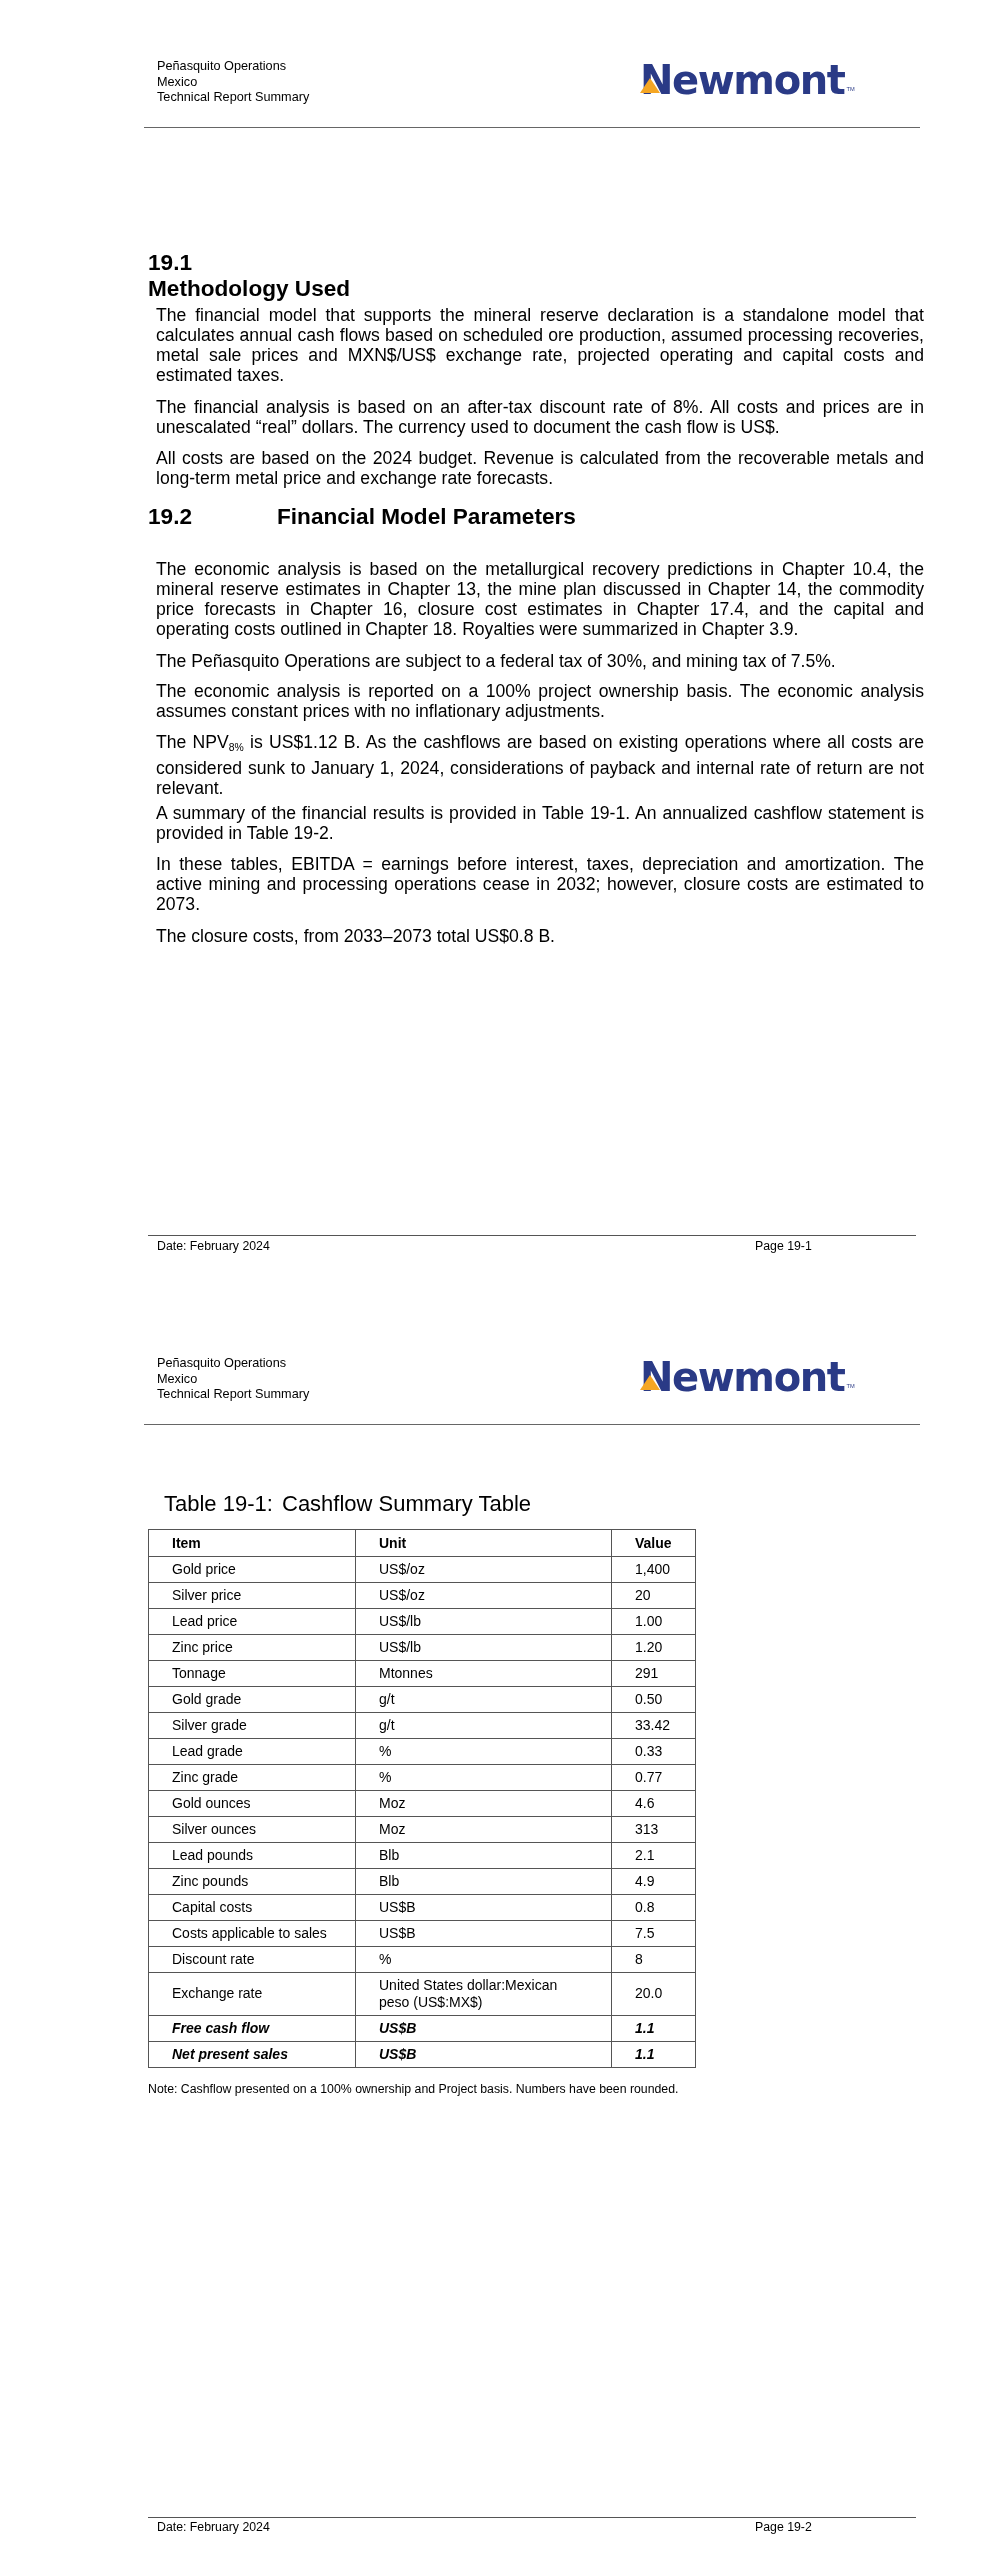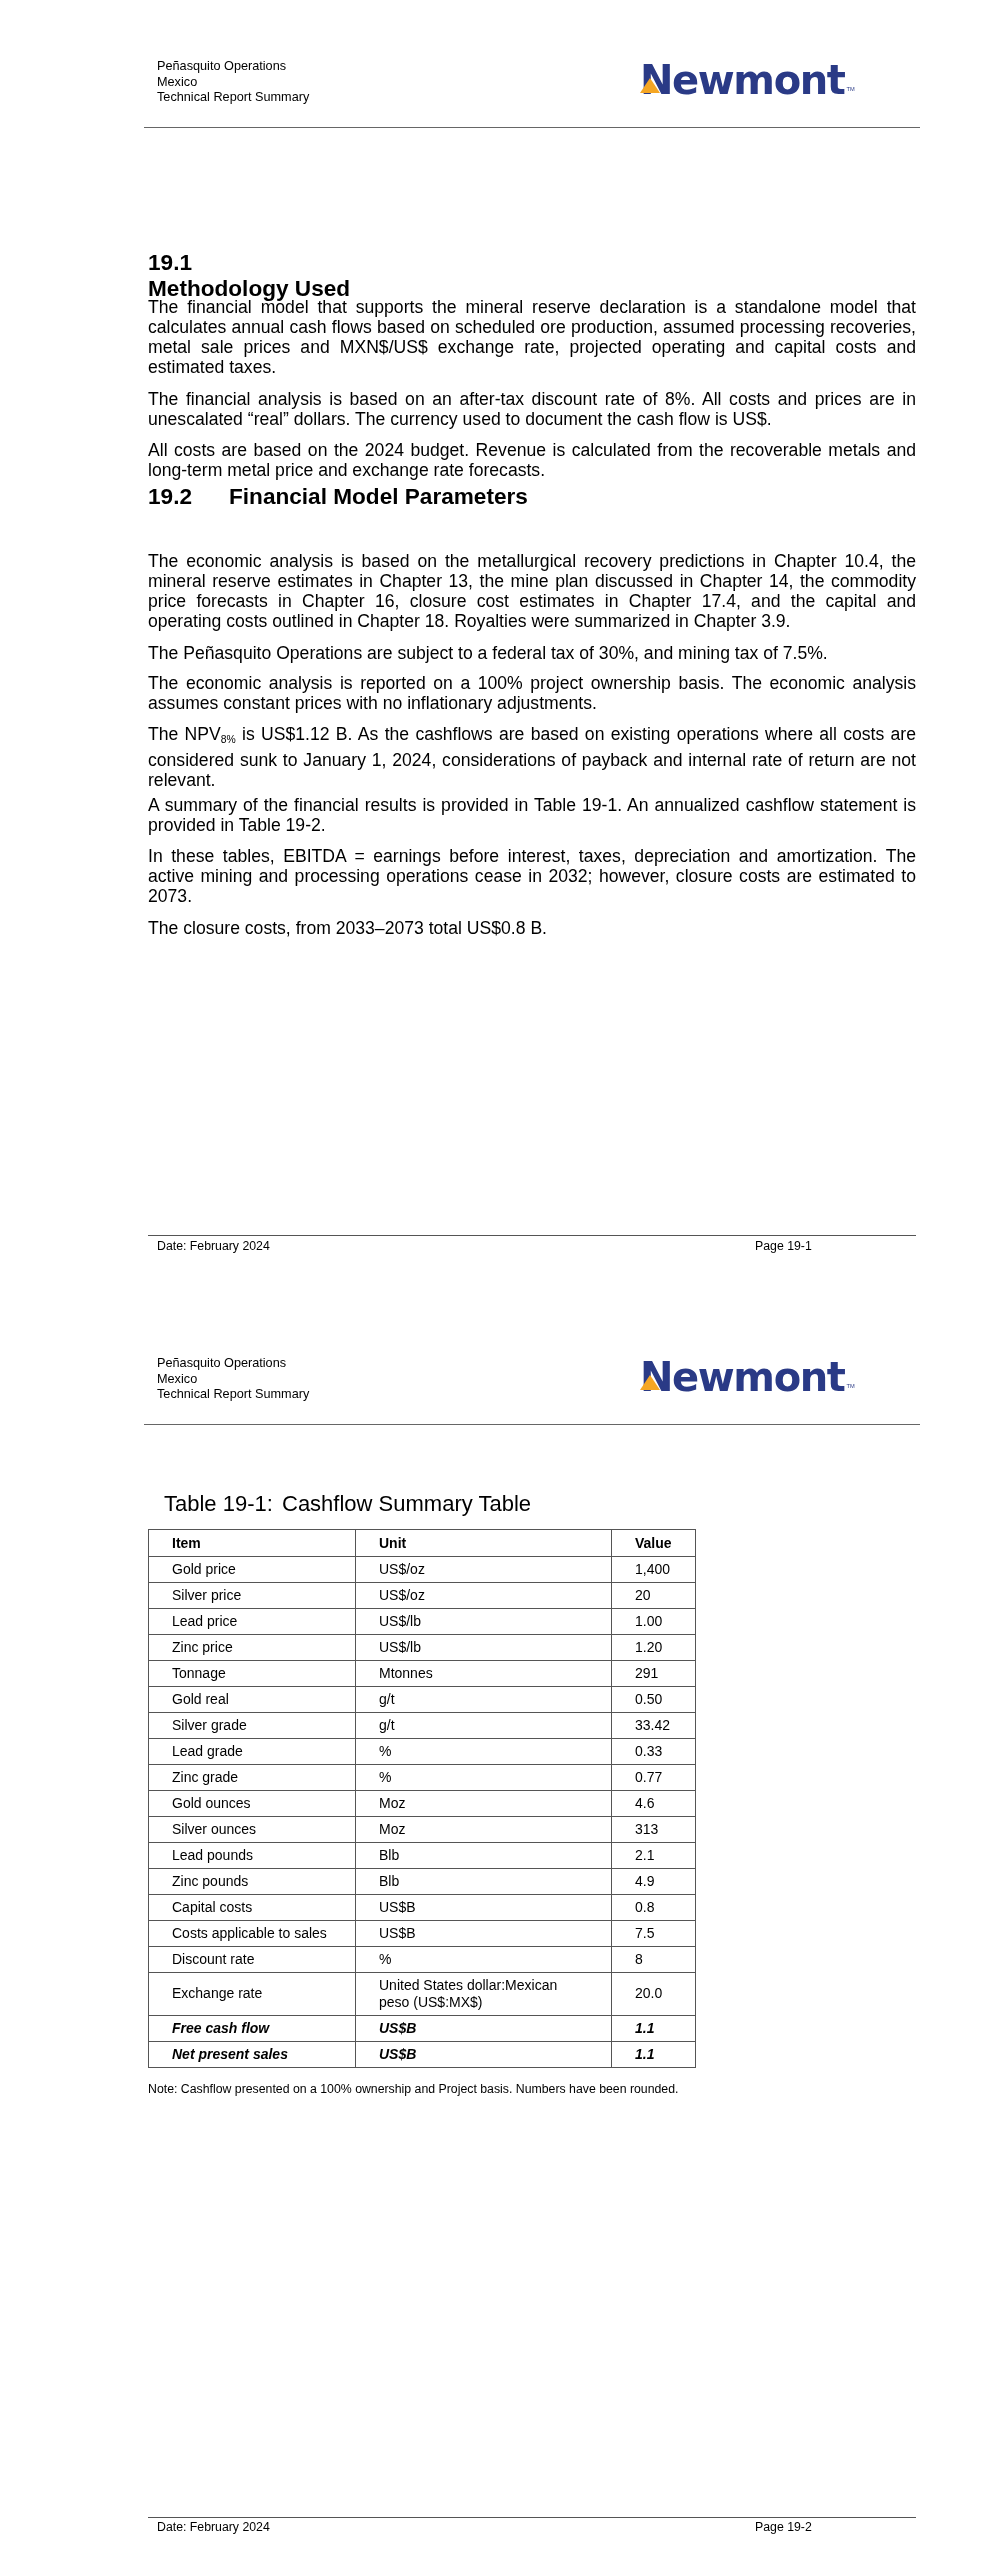--- a/index.html
+++ b/index.html
@@ -9,21 +9,21 @@
   .page2 { top: 1288px; }
   .hdr-text { position: absolute; left: 157px; top: 59px; font-size: 12.7px; line-height: 15.6px; }
   .logo { position: absolute; left: 640px; top: 62px; height: 34px; display: flex; align-items: flex-end; }
   .logo-word { font-family: "DejaVu Sans", sans-serif; font-weight: bold; font-size: 40px; color: #2a3a86; letter-spacing: -1.4px; line-height: 32px; position: relative; }
   .logo-tri { position: absolute; left: 0; bottom: 2.8px; width: 0; height: 0; border-left: 10.4px solid transparent; border-right: 10.4px solid transparent; border-bottom: 15px solid #f5a623; }
   .logo-tm { font-size: 5.7px; color: #2a3a86; margin-left: 1.9px; margin-bottom: 3.8px; }
   .hdr-rule { position: absolute; left: 144px; top: 127px; width: 776px; height: 0; border-top: 1.4px solid #666; }
   h1 { margin: 0; font-size: 26px; font-weight: bold; position: absolute; top: 194px; left: 148px; }
   .h2 { position: absolute; left: 148px; font-size: 22.6px; font-weight: bold; display: flex; }
   .h2 .num { width: 81px; }
-  p.body { margin: 0; font-size: 17.6px; line-height: 20px; text-align: justify; position: absolute; left: 148px; width: 768px; }
+  p.body { margin: 8px; font-size: 17.6px; line-height: 20px; text-align: justify; position: absolute; left: 148px; width: 768px; }
   sub.small { font-size: 10.4px; vertical-align: -2.8px; }
   .ftr-rule { position: absolute; left: 148px; width: 768px; border-top: 1.4px solid #555; }
   .ftr-date { position: absolute; left: 157px; font-size: 12.3px; }
   .ftr-page { position: absolute; left: 755px; font-size: 12.3px; }
   .tbl-caption { position: absolute; left: 164px; top: 203px; font-size: 22px; font-weight: normal; display: flex; }
   .tbl-caption .num { width: 118px; }
   table.summary { position: absolute; left: 148px; top: 241px; border-collapse: collapse; font-size: 14px; }
   table.summary td, table.summary th { border: 1.1px solid #555; padding: 0 23px; height: 25px; text-align: left; vertical-align: middle; }
   table.summary th { font-weight: bold; height: 25.5px; }
   table.summary col.c1 { width: 207px; }
@@ -51,21 +51,21 @@
 
   <div class="h2" style="top:250px;flex-direction:column;">
     <span class="num">19.1</span>
     <span>Methodology Used</span>
   </div>
 
   <p class="body" style="top:297px;">The financial model that supports the mineral reserve declaration is a standalone model that calculates annual cash flows based on scheduled ore production, assumed processing recoveries, metal sale prices and MXN$/US$ exchange rate, projected operating and capital costs and estimated taxes.</p>
   <p class="body" style="top:389px;">The financial analysis is based on an after-tax discount rate of 8%.  All costs and prices are in unescalated “real” dollars.  The currency used to document the cash flow is US$.</p>
   <p class="body" style="top:440px;">All costs are based on the 2024 budget.  Revenue is calculated from the recoverable metals and long-term metal price and exchange rate forecasts.</p>
 
-  <div class="h2" style="top:484px;">
+  <div class="h2" style="top:504px;gap:48px;">
     <span class="num">19.2</span>
     <span>Financial Model Parameters</span>
   </div>
 
   <p class="body" style="top:551px;">The economic analysis is based on the metallurgical recovery predictions in Chapter 10.4, the mineral reserve estimates in Chapter 13, the mine plan discussed in Chapter 14, the commodity price forecasts in Chapter 16, closure cost estimates in Chapter 17.4, and the capital and operating costs outlined in Chapter 18.  Royalties were summarized in Chapter 3.9.</p>
   <p class="body" style="top:643px;">The Peñasquito Operations are subject to a federal tax of 30%, and mining tax of 7.5%.</p>
   <p class="body" style="top:673px;">The economic analysis is reported on a 100% project ownership basis.  The economic analysis assumes constant prices with no inflationary adjustments.</p>
 
   <p class="body" style="top:724px;"><span>The NPV</span><sub class="small">8%</sub><span> is US$1.12 B.  As the cashflows are based on existing operations where all costs are considered sunk to January 1, 2024, considerations of payback and internal rate of return are not relevant.</span></p>
 
@@ -128,21 +128,21 @@
           <td>Zinc price</td>
           <td>US$/lb</td>
           <td>1.20</td>
         </tr>
       <tr>
           <td>Tonnage</td>
           <td>Mtonnes</td>
           <td>291</td>
         </tr>
       <tr>
-          <td>Gold real</td>
+          <td>Gold grade</td>
           <td>g/t</td>
           <td>0.50</td>
         </tr>
       <tr>
           <td>Silver grade</td>
           <td>g/t</td>
           <td>33.42</td>
         </tr>
       <tr>
           <td>Lead grade</td>

